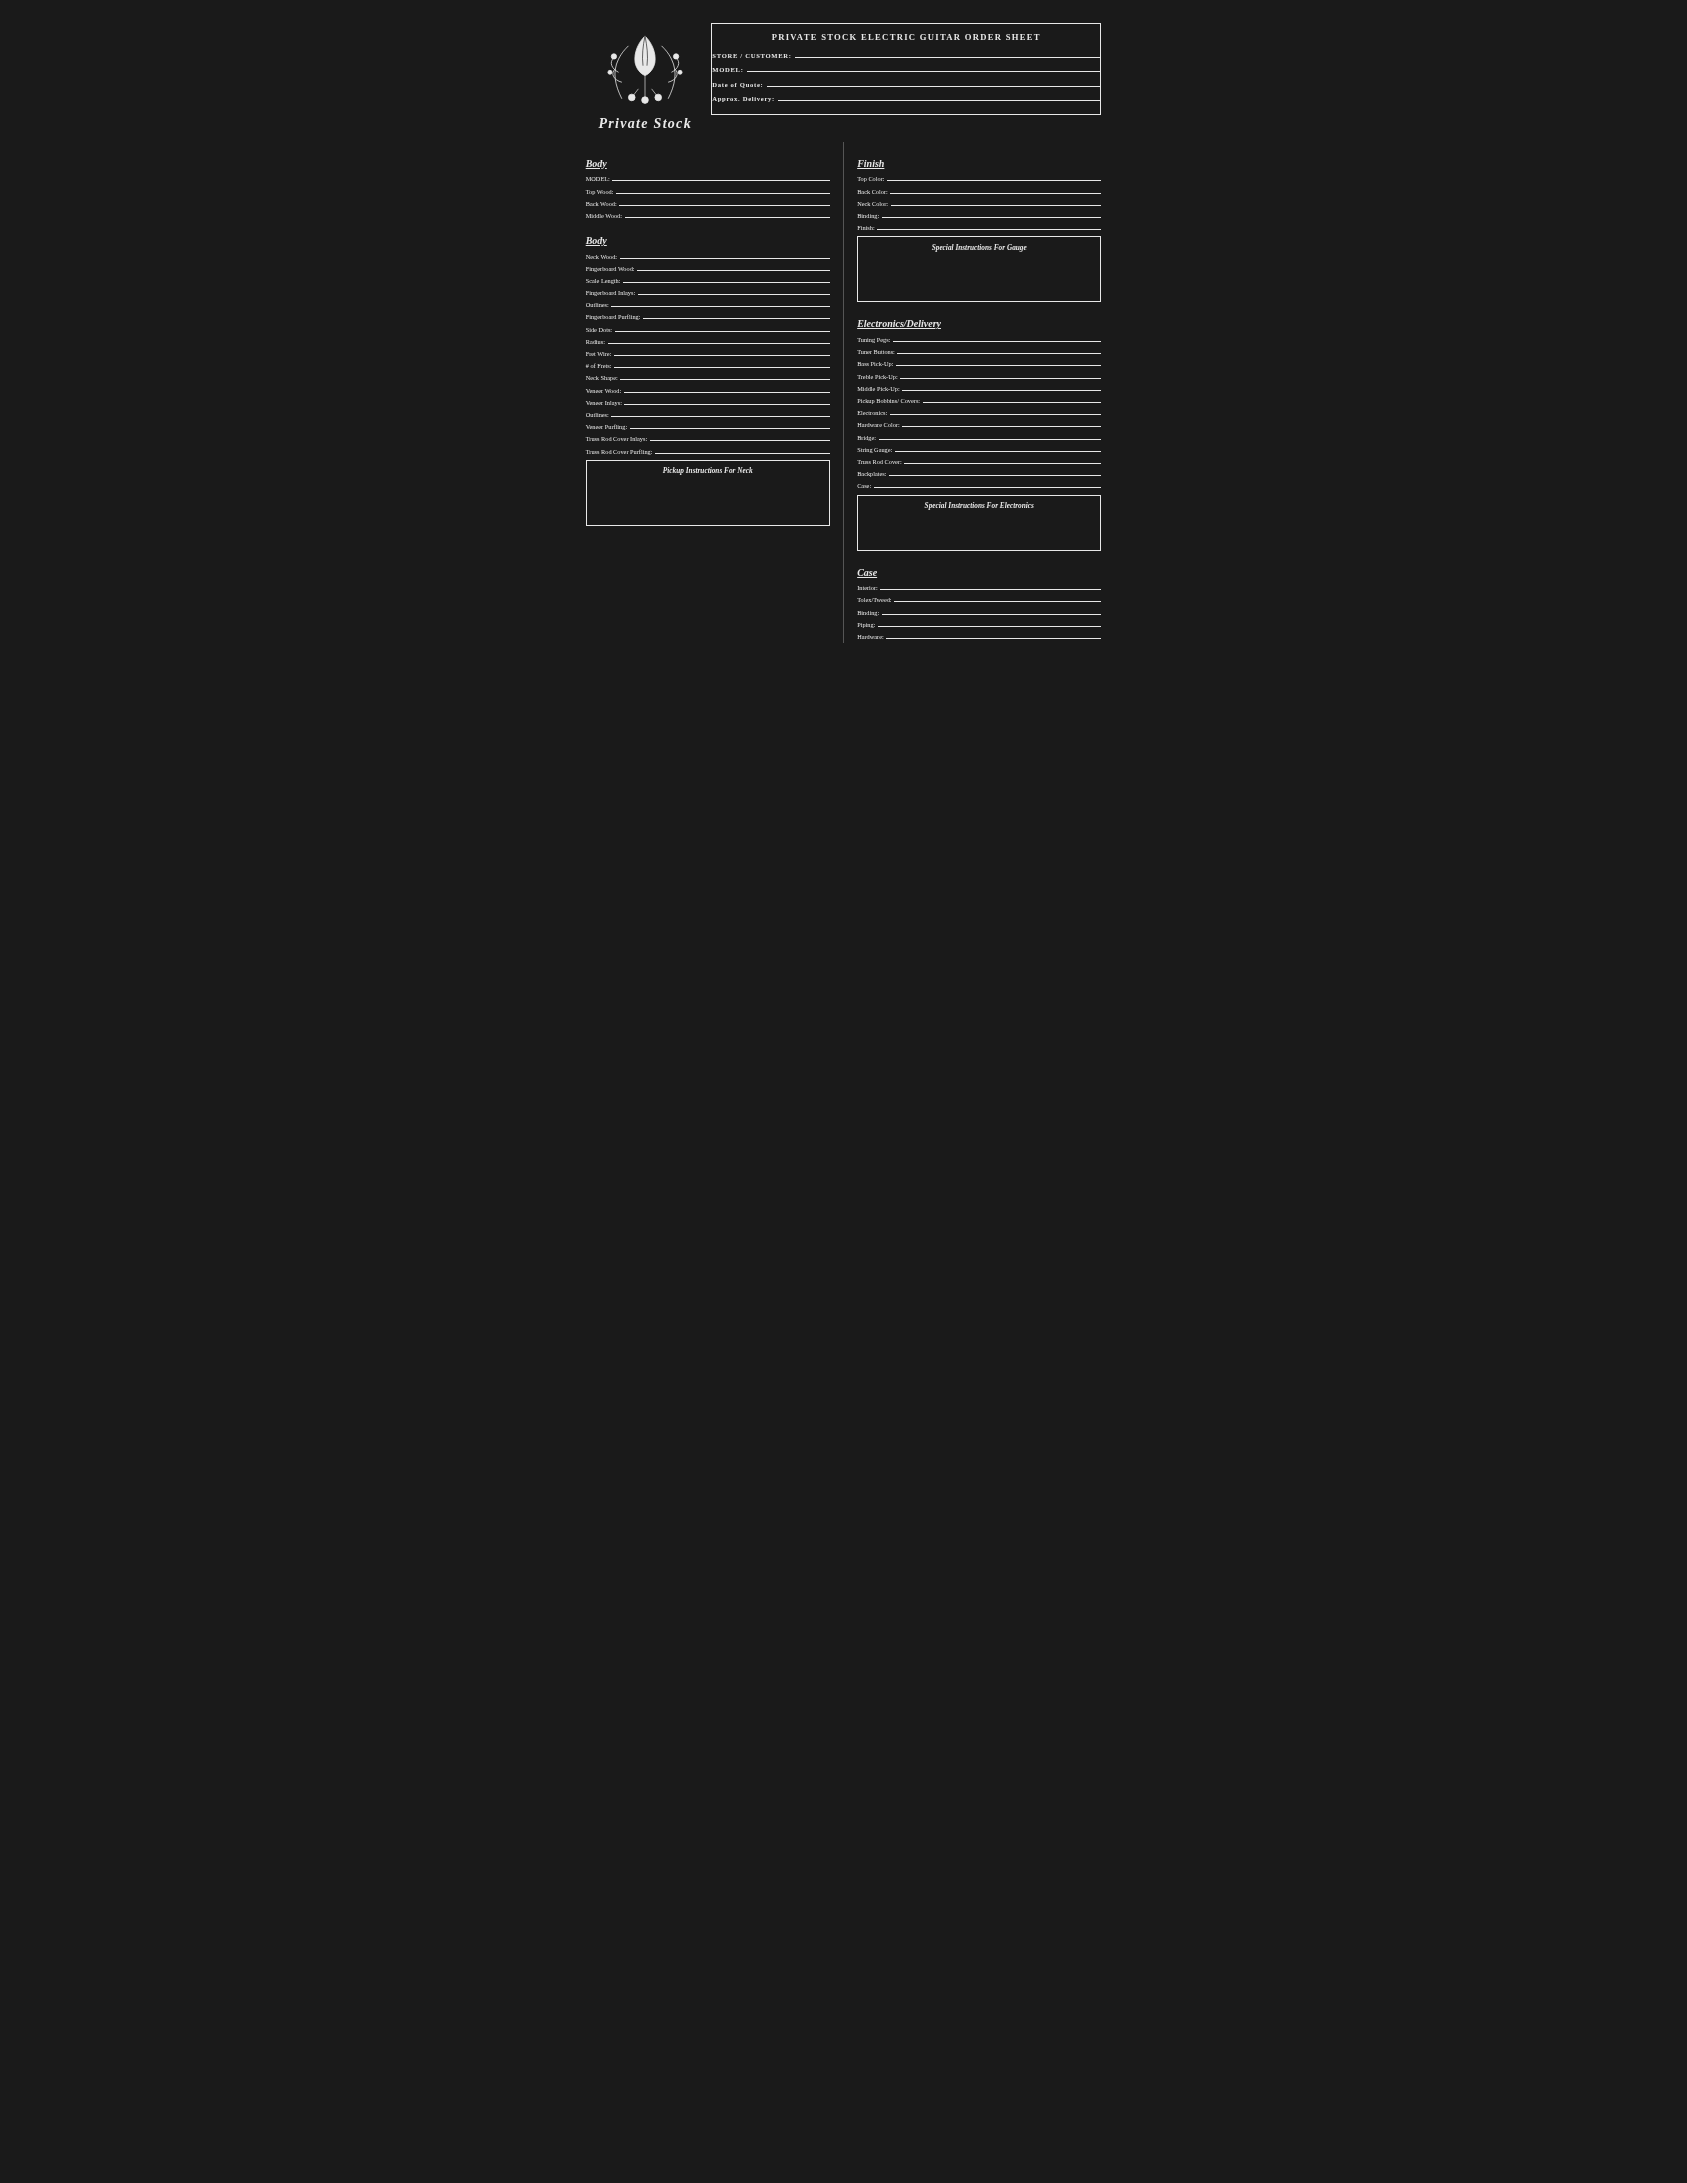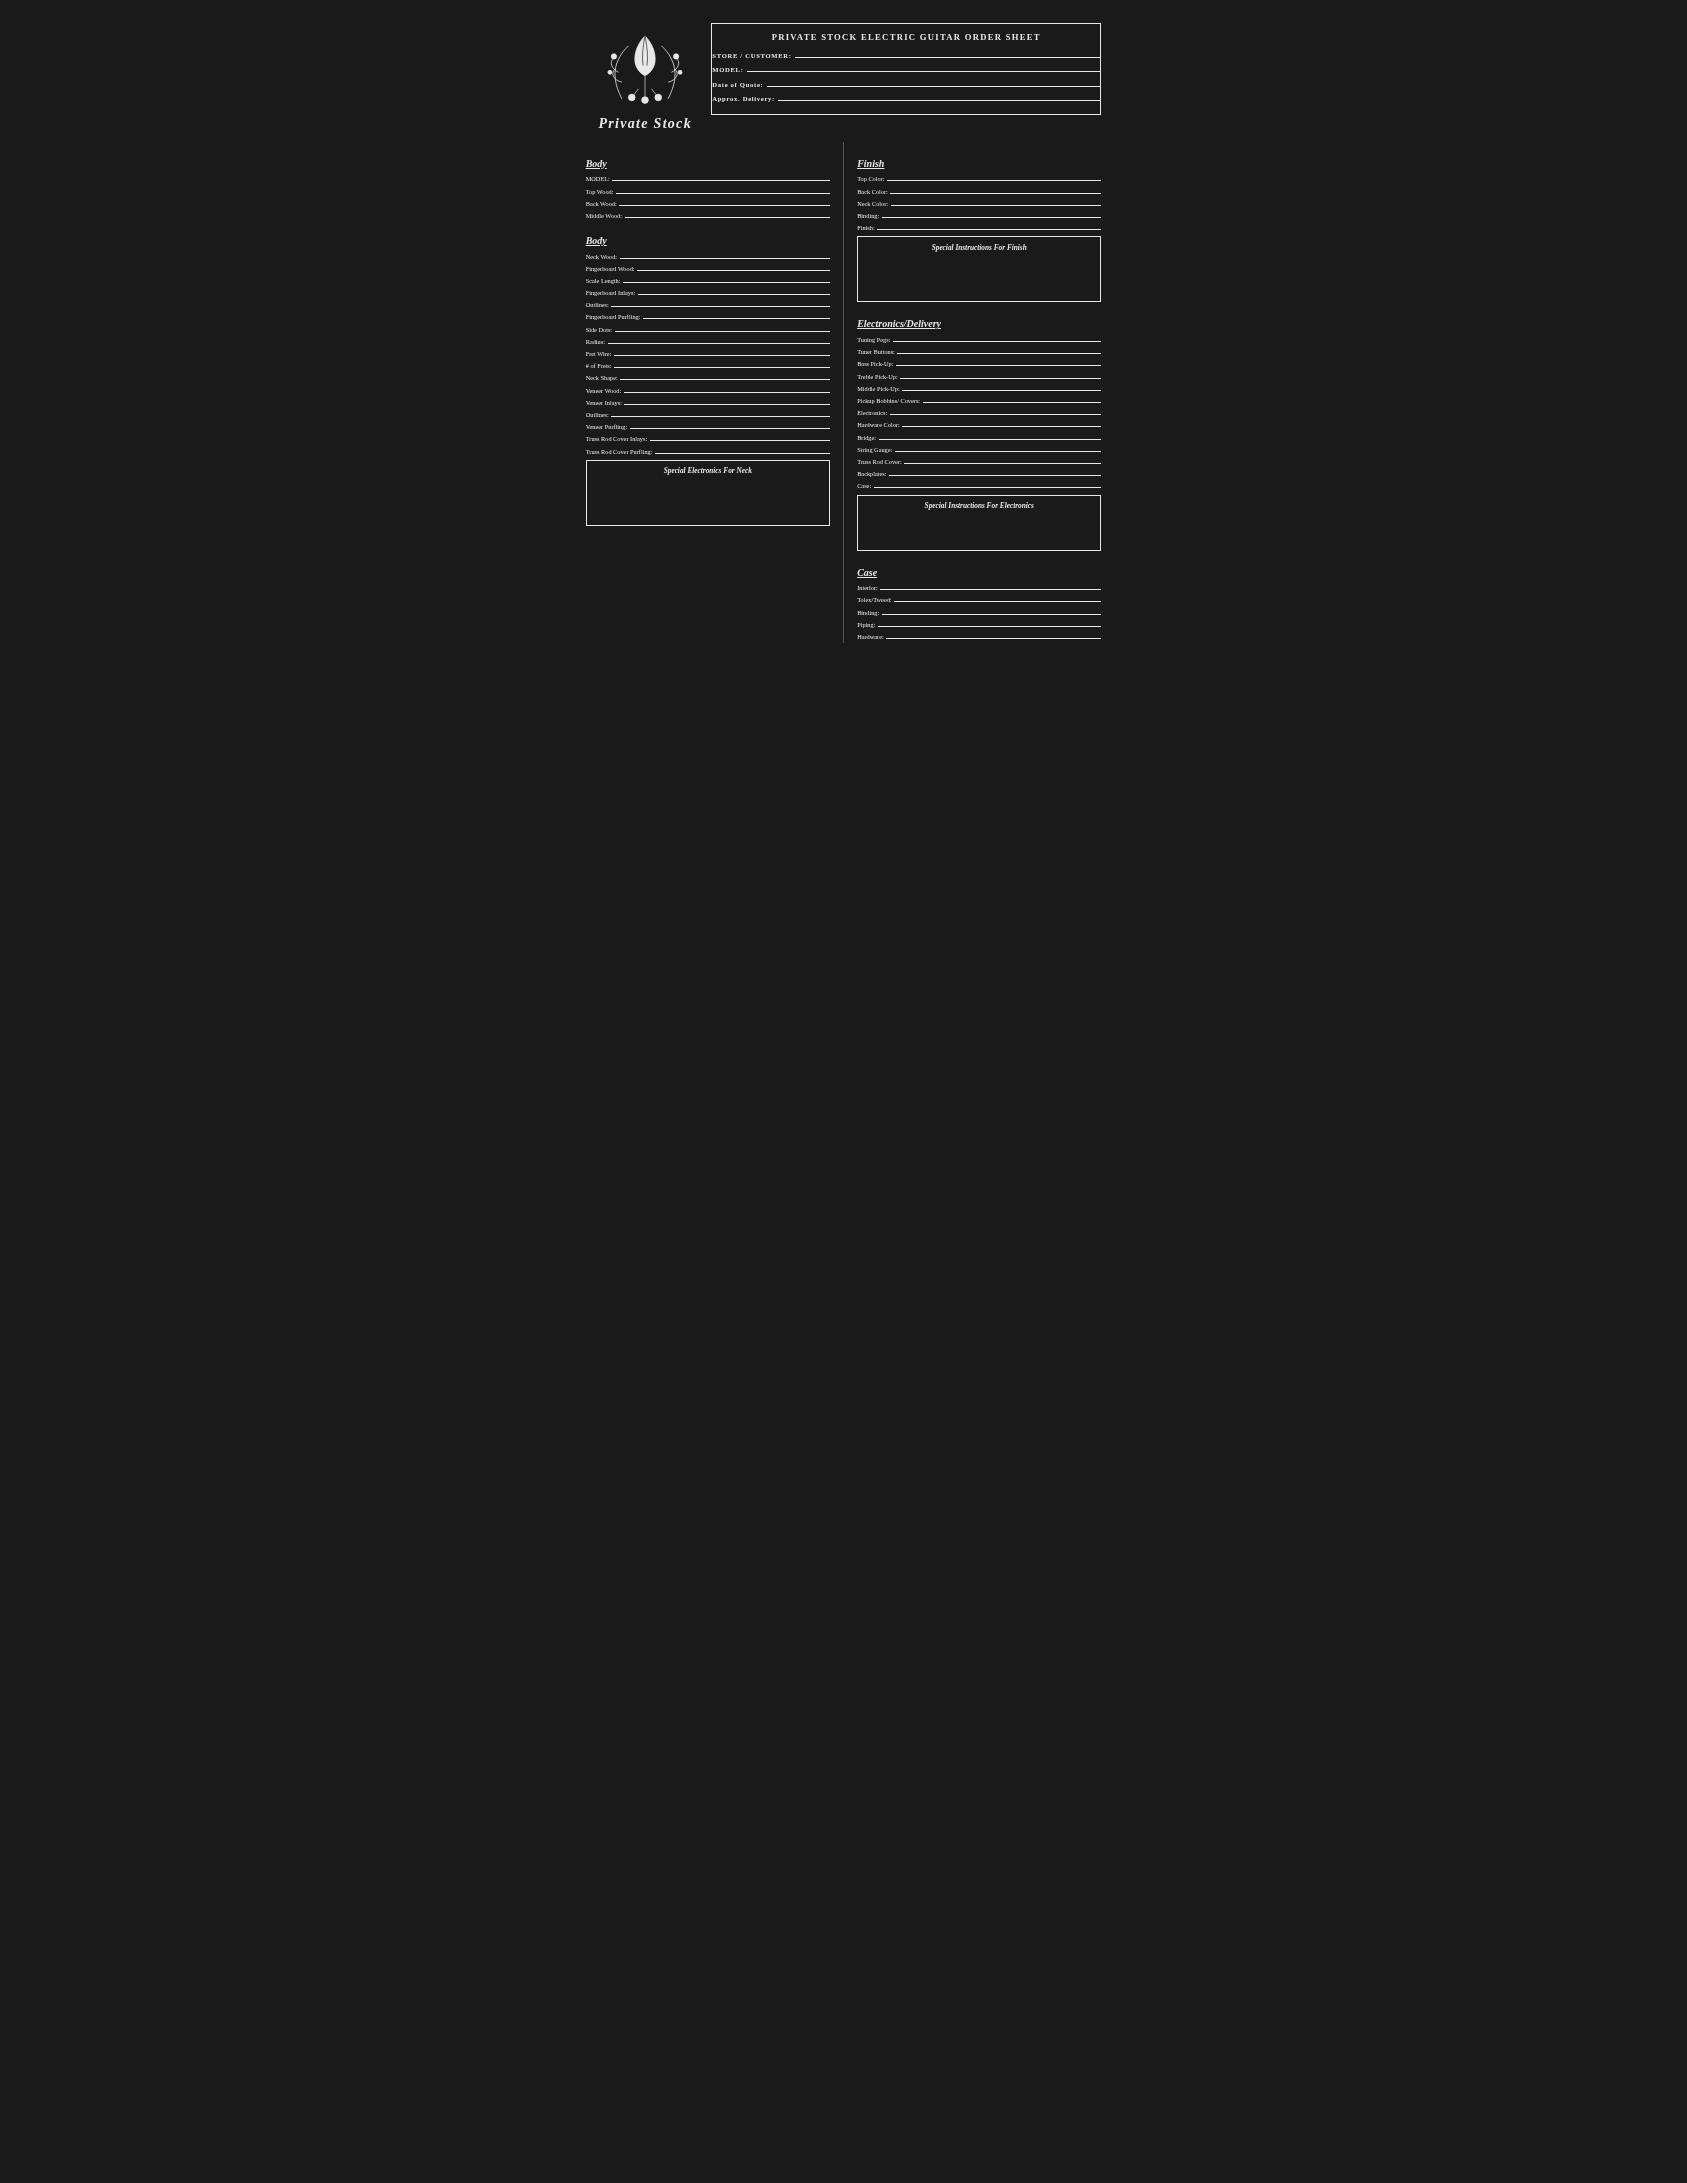--- a/index.html
+++ b/index.html
@@ -322,21 +322,21 @@
         <div class="form-field">
           <span class="field-label">Truss Rod Cover Inlays:</span>
           <div class="field-line"></div>
         </div>
         <div class="form-field">
           <span class="field-label">Truss Rod Cover Purfling:</span>
           <div class="field-line"></div>
         </div>
 
         <div class="special-box special-box-large">
-          <div class="special-box-title">Special Electronics For Neck</div>
+          <div class="special-box-title">Pickup Instructions For Neck</div>
         </div>
       </div>
 
     </div>
 
     <div class="divider-line"></div>
 
     <div class="right-col">
 
       <div>
@@ -357,21 +357,21 @@
         <div class="form-field">
           <span class="field-label">Binding:</span>
           <div class="field-line"></div>
         </div>
         <div class="form-field">
           <span class="field-label">Finish:</span>
           <div class="field-line"></div>
         </div>
 
         <div class="special-box special-box-large">
-          <div class="special-box-title">Special Instructions For Finish</div>
+          <div class="special-box-title">Special Instructions For Gauge</div>
         </div>
       </div>
 
       <div style="margin-top: 6.6px;">
         <div class="section-title">Electronics/Delivery</div>
 
         <div class="form-field">
           <span class="field-label">Tuning Pegs:</span>
           <div class="field-line"></div>
         </div>

